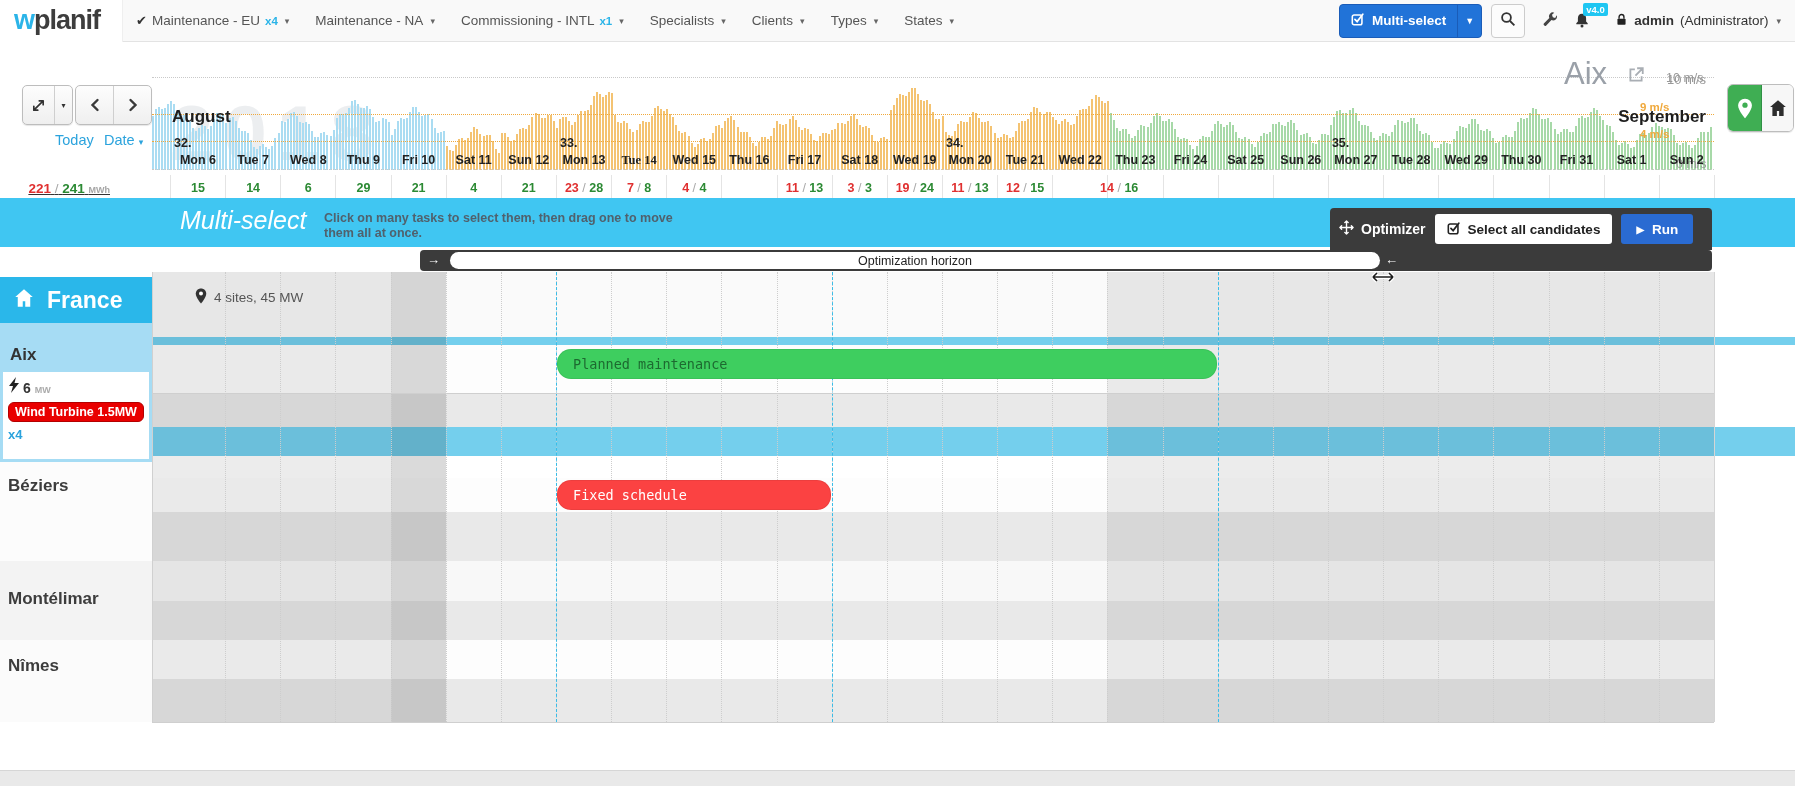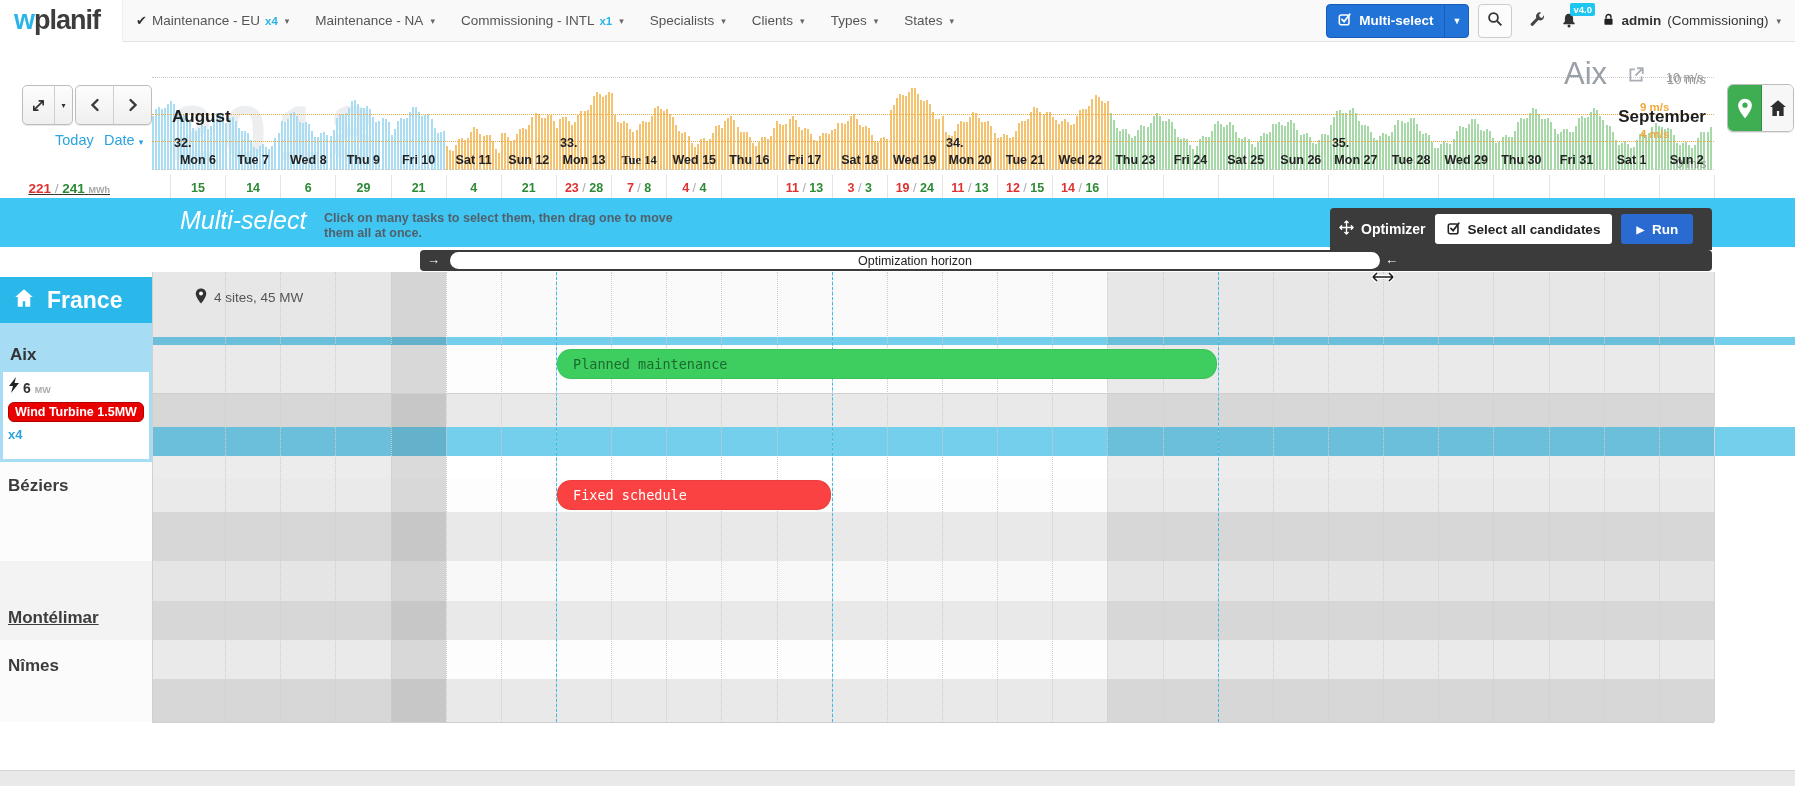--- a/index.html
+++ b/index.html
@@ -698,21 +698,21 @@
       <div class="day-prod" style="left: 776.5px;"><span class="pv-red">11</span><span class="pv-sep"> / </span><span class="pv-green">13</span></div>
       <div class="day-label" style="left: 831.7px;">Sat 18</div>
       <div class="day-prod" style="left: 831.7px;"><span class="pv-red">3</span><span class="pv-sep"> / </span><span class="pv-green">3</span></div>
       <div class="day-label" style="left: 886.8px;">Wed 19</div>
       <div class="day-prod" style="left: 886.8px;"><span class="pv-red">19</span><span class="pv-sep"> / </span><span class="pv-green">24</span></div>
       <div class="day-label" style="left: 942px;">Mon 20</div>
       <div class="day-prod" style="left: 942px;"><span class="pv-red">11</span><span class="pv-sep"> / </span><span class="pv-green">13</span></div>
       <div class="day-label" style="left: 997.1px;">Tue 21</div>
       <div class="day-prod" style="left: 997.1px;"><span class="pv-red">12</span><span class="pv-sep"> / </span><span class="pv-green">15</span></div>
       <div class="day-label" style="left: 1052.2px;">Wed 22</div>
-      <div class="day-prod" style="left: 1052.2px;"><span class="pv-red">14</span><span class="pv-sep"> / </span><span class="pv-green">16</span></div>
+      <div class="day-prod" style="left: 1052.2px; padding-left: 39px;"><span class="pv-red">14</span><span class="pv-sep"> / </span><span class="pv-green">16</span></div>
       <div class="day-label" style="left: 1107.4px;">Thu 23</div>
       <div class="day-label" style="left: 1162.5px;">Fri 24</div>
       <div class="day-label" style="left: 1217.7px;">Sat 25</div>
       <div class="day-label" style="left: 1272.8px;">Sun 26</div>
       <div class="day-label" style="left: 1327.9px;">Mon 27</div>
       <div class="day-label" style="left: 1383.1px;">Tue 28</div>
       <div class="day-label" style="left: 1438.2px;">Wed 29</div>
       <div class="day-label" style="left: 1493.4px;">Thu 30</div>
       <div class="day-label" style="left: 1548.5px;">Fri 31</div>
       <div class="day-label" style="left: 1603.6px;">Sat 1</div>
@@ -889,21 +889,21 @@
         </span>
         <span class="cap">6</span>
         <span class="unit">MW</span>
       </div>
       <div id="aix-badge">Wind Turbine 1.5MW</div>
       <div id="aix-count">x4</div>
     </div>
   </div>
 
   <div class="site-label" style="top:476px;">Béziers</div>
-  <div class="site-label" style="top:608px;text-decoration:underline;">Montélimar</div>
+  <div class="site-label" style="top:589px;">Montélimar</div>
   <div class="site-label" style="top:656px;">Nîmes</div>
 
   <div id="v-split" class="abs"></div>
   <div id="v-gridend" class="abs"></div>
 
   <div id="map-buttons" class="abs">
     <div id="btn-pin">
       <svg width="16" height="21" viewBox="0 0 24 32">
           <path d="M12 1C6 1 1.5 5.5 1.5 11.5 1.5 19 12 31 12 31s10.5-12 10.5-19.5C22.5 5.5 18 1 12 1z" fill="#fff"></path>
           <circle cx="12" cy="11" r="4" fill="#3fae53"></circle>
@@ -988,20 +988,20 @@
         <span id="version-badge">v4.0</span>
       </div>
       <div id="user-menu">
         <span>
           <svg width="13" height="15" viewBox="0 0 16 16">
               <rect x="3" y="7" width="10" height="7.5" rx="1" fill="#222"></rect>
               <path d="M5 7V4.8a3 3 0 0 1 6 0V7" stroke="#222" stroke-width="1.7" fill="none"></path>
             </svg>
         </span>
         <b>admin</b>
-        <span>(Commissioning)</span>
+        <span>(Administrator)</span>
         <span class="nav-caret">▾</span>
       </div>
     </div>
   </div>
 
   <div id="footer" class="abs"></div>
 </div>
 
 </body></html>

